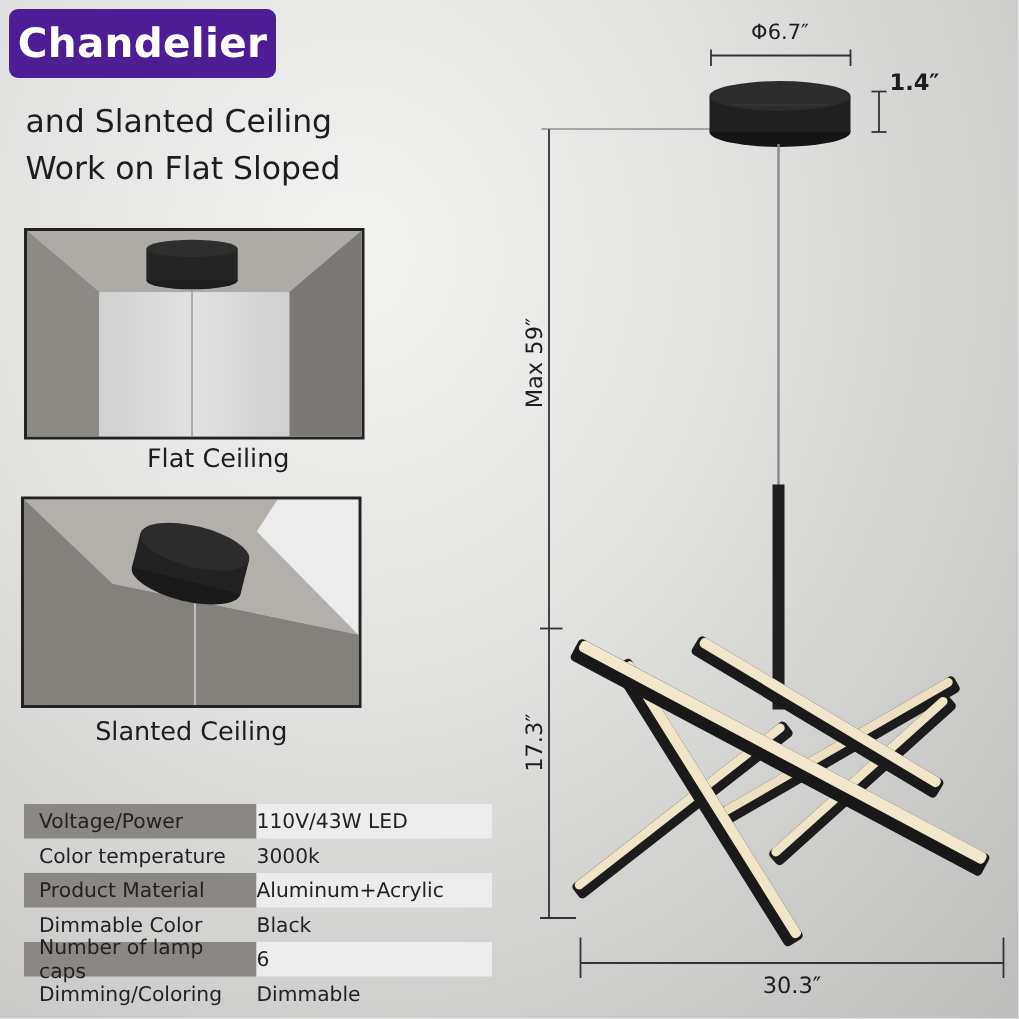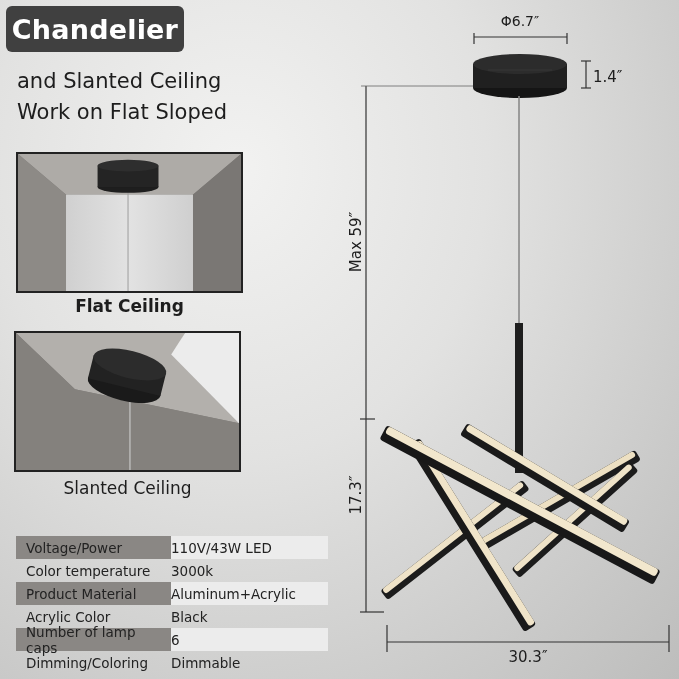--- a/index.html
+++ b/index.html
@@ -8,21 +8,21 @@
     position: relative;
     font-family: "DejaVu Sans", "Liberation Sans", sans-serif;
     background: radial-gradient(ellipse at 35% 25%, #f2f2f1 0%, #e2e2e1 40%, #c9c9c8 80%, #bdbdbc 100%);
     color: #222;
   }
   .abs { position: absolute; }
 
   
   .badge {
     left: 6px; top: 6px; width: 178px; height: 46px;
-    background: #404040; border-radius: 6px;
+    background: #4c1d95; border-radius: 6px;
     color: #fff; font-weight: bold; font-size: 27px;
     display: flex; align-items: center; justify-content: center;
     letter-spacing: 0.2px;
   }
   .subtitle {
     left: 17px; top: 66px; font-size: 21px; line-height: 31px; color: #1d1d1d;
     width: 260px;
   }
 
   
@@ -68,21 +68,21 @@
         <stop offset="0.5" stop-color="#e2e2e2"></stop>
         <stop offset="1" stop-color="#cfcfcf"></stop>
       </linearGradient>
     </defs>
     <line x1="112" y1="36" x2="112" y2="141" stroke="#9b9b9b" stroke-width="1"></line>
     <ellipse cx="112" cy="34" rx="31" ry="6" fill="#1e1e1e"></ellipse>
     <rect x="81" y="12" width="62" height="22" fill="#242424"></rect>
     <ellipse cx="112" cy="12" rx="31" ry="6" fill="#2e2e2e"></ellipse>
   </svg>
 </div>
-<div class="abs scene-caption" style="left:16px; top:296px; width:227px;font-weight:bold;">Flat Ceiling</div>
+<div class="abs scene-caption" style="left:32px; top:296px; width:227px;">Flat Ceiling</div>
 
 <div class="abs scene" style="left:14px; top:331px; width:227px; height:141px;">
   <svg viewBox="0 0 227 141" preserveAspectRatio="none">
     <rect x="0" y="0" width="227" height="141" fill="#7f7c79"></rect>
     <polygon points="0,0 172,0 160,22 227,22 227,93 60,58 0,0" fill="#b3b0ac"></polygon>
     <polygon points="172,0 227,0 227,93 158,22" fill="#ececec"></polygon>
     <polygon points="0,0 60,58 227,93 227,141 0,141" fill="#84817d"></polygon>
     <line x1="116" y1="60" x2="116" y2="141" stroke="#c8c8c8" stroke-width="1.2"></line>
     <g transform="rotate(14 113 44)">
       <ellipse cx="113" cy="56" rx="38" ry="14" fill="#1a1a1a"></ellipse>
@@ -100,21 +100,21 @@
   </div>
   <div class="spec-row">
     <div class="k">Color temperature</div>
     <div class="v">3000k</div>
   </div>
   <div class="spec-row shade">
     <div class="k">Product Material</div>
     <div class="v">Aluminum+Acrylic</div>
   </div>
   <div class="spec-row">
-    <div class="k">Acrylic Color</div>
+    <div class="k">Dimmable Color</div>
     <div class="v">Black</div>
   </div>
   <div class="spec-row shade">
     <div class="k">Number of lamp caps</div>
     <div class="v">6</div>
   </div>
   <div class="spec-row">
     <div class="k">Dimming/Coloring</div>
     <div class="v">Dimmable</div>
   </div>
@@ -178,16 +178,16 @@
     <g transform="translate(520 505) rotate(28)">
       <rect x="-155" y="-8" width="310" height="16" rx="3" fill="#181818"></rect>
       <rect x="-153" y="-8" width="306" height="8" rx="3" fill="#f2e7cd"></rect>
     </g>
   </g>
 
   <text x="520" y="26" text-anchor="middle" font-family="DejaVu Sans, sans-serif" font-size="14" fill="#1d1d1d">Φ6.7″</text>
 </svg>
 
 <div class="abs dim-text" style="left:471px; top:12px; width:98px; text-align:center; background:transparent; color:transparent;">Φ6.7″</div>
-<div class="abs dim-text" style="left:593px; top:68px;">1.4″</div>
+<div class="abs dim-text" style="left:593px; top:46px;font-weight:bold;">1.4″</div>
 <div class="abs dim-text vert" style="left:311px; top:233px; width:90px; text-align:center;">Max 59″</div>
 <div class="abs dim-text vert" style="left:326px; top:486px; width:60px; text-align:center;">17.3″</div>
 <div class="abs dim-text" style="left:488px; top:648px; width:80px; text-align:center;">30.3″</div>
 
 </body></html>

